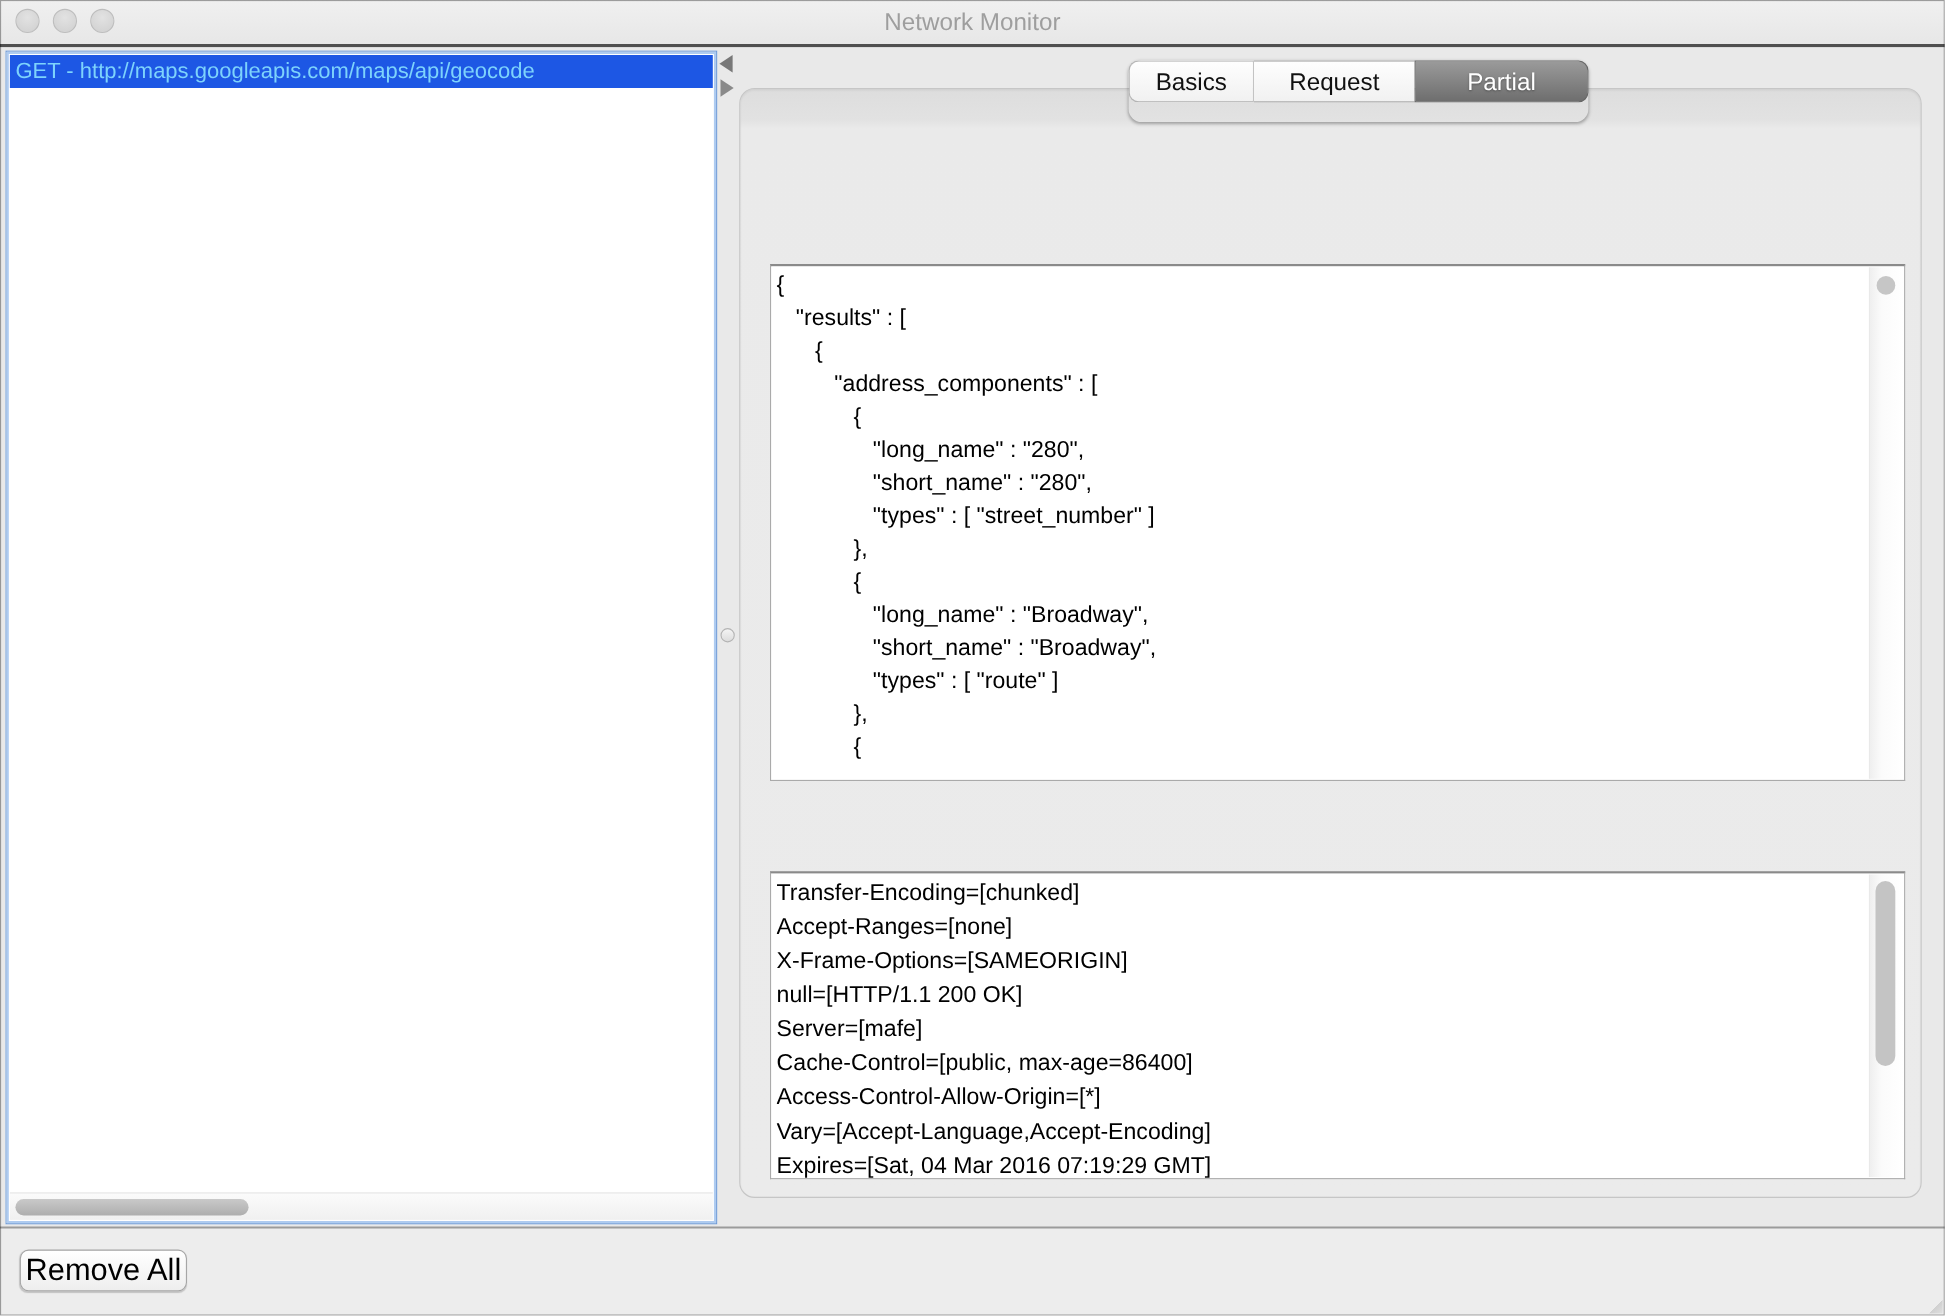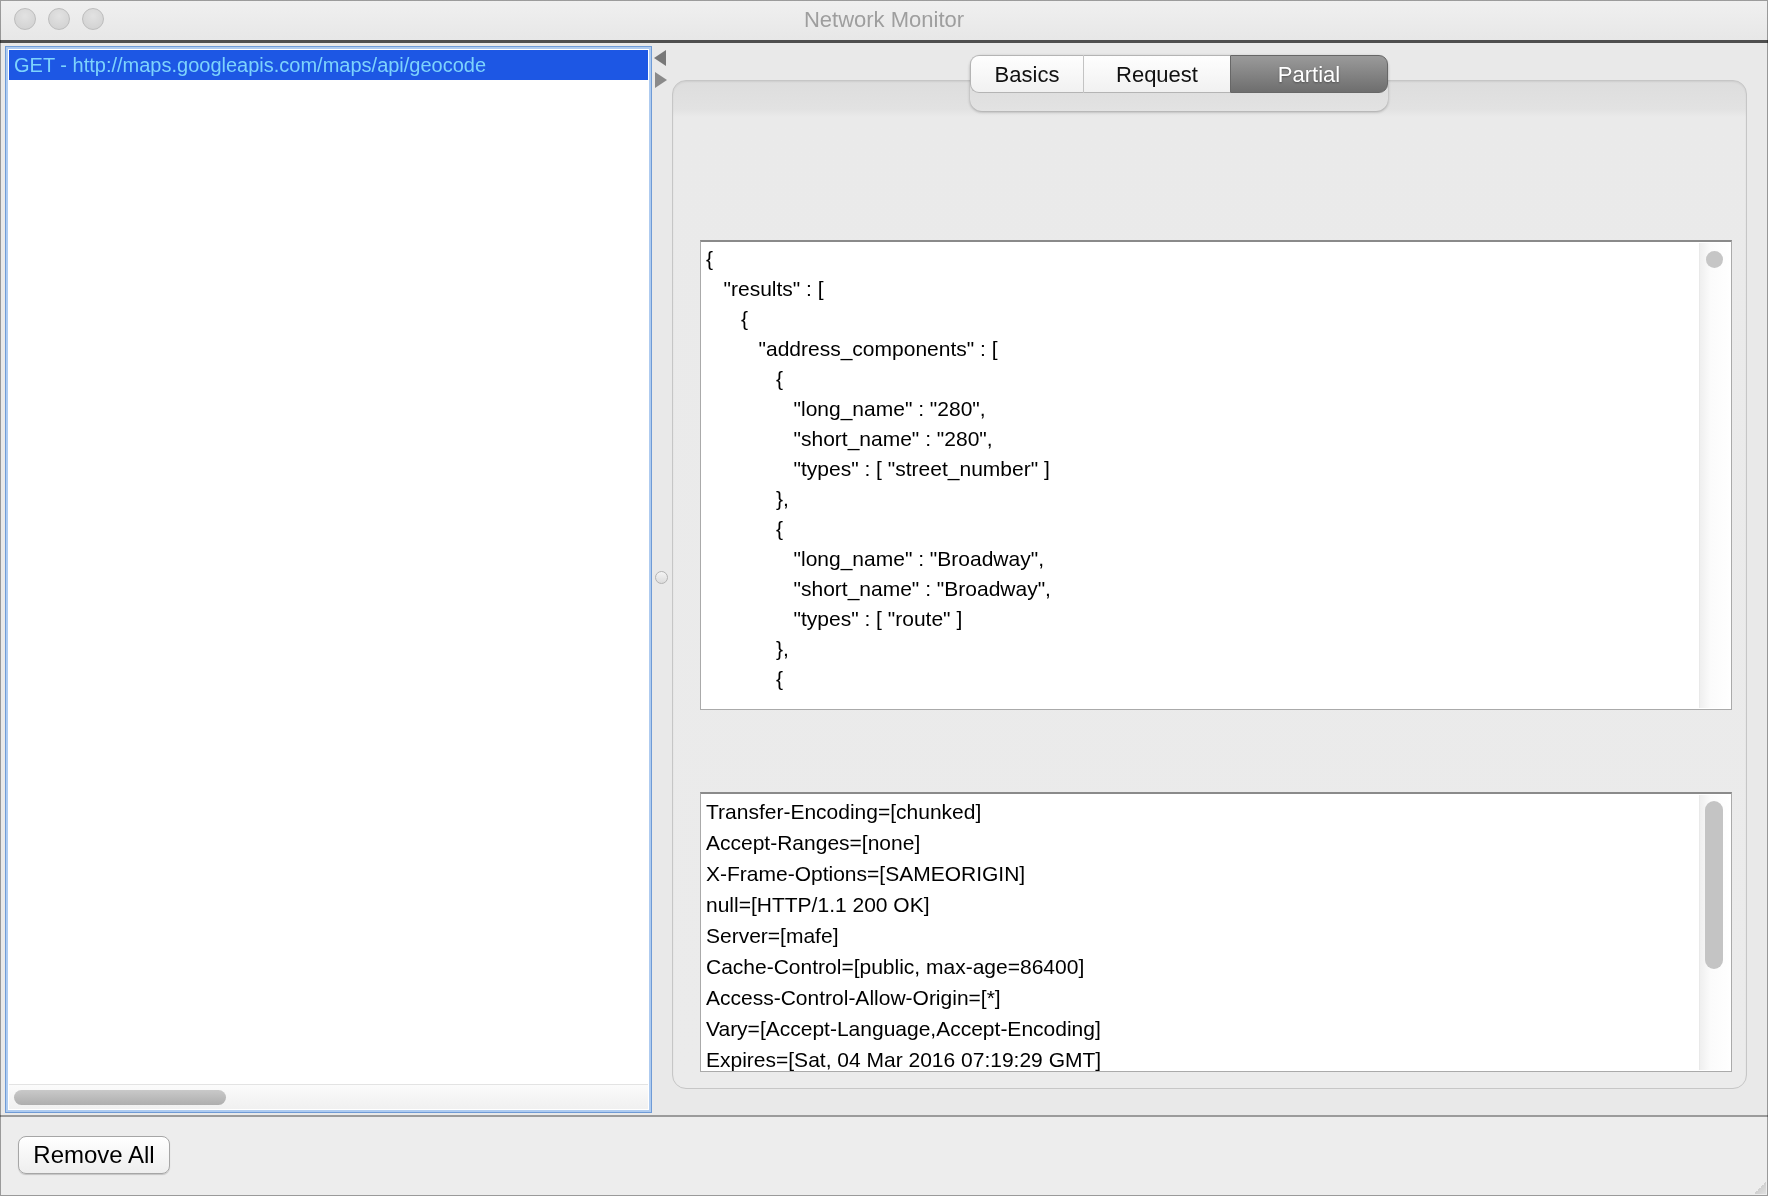--- a/index.html
+++ b/index.html
@@ -39,21 +39,21 @@
     border-top:8px solid transparent;border-bottom:8px solid transparent;border-left:12px solid #8a8a8a;}
   .divider-grip{position:absolute;left:3px;top:528px;width:13px;height:13px;border-radius:50%;
     background:linear-gradient(#f4f4f4,#dcdcdc);border:1px solid #b3b3b3;box-sizing:border-box;}
 
   
   .tab-panel{position:absolute;left:672px;top:37px;width:1075px;height:1009px;border-radius:14px;
     background:linear-gradient(180deg,#dddddd 0px,#e2e2e2 28px,#eaeaea 36px,#ebebeb 100%);
     border:1px solid #c6c6c6;box-shadow:inset 0 1px 2px rgba(0,0,0,0.07);box-sizing:border-box;}
 
   
-  .segmented{position:absolute;left:970px;top:12px;height:56px;display:flex;border-radius:12px;
+  .segmented{position:absolute;left:1026px;top:12px;height:56px;display:flex;border-radius:12px;
     box-shadow:0 1px 3px rgba(0,0,0,0.3);z-index:5;}
   .seg{height:38px;line-height:38px;text-align:center;font-size:22px;color:#111;
     background:linear-gradient(#fefefe,#f1f1f1);border-top:1px solid #b4b4b4;border-bottom:1px solid #b4b4b4;box-sizing:border-box;}
   .seg-basics{width:114px;border-left:1px solid #b4b4b4;border-right:1px solid #c3c3c3;border-radius:9px 0 0 9px;}
   .seg-request{width:146px;}
   .seg-selected{width:158px;border-radius:0 9px 9px 0;border:1px solid #676767;
     background:linear-gradient(#9a9a9a,#6e6e6e);color:#fff;text-shadow:0 1px 2px rgba(0,0,0,0.35);}
 
   
   .section-label{position:absolute;font-size:22px;color:#141414;}
@@ -73,21 +73,21 @@
 
   .vscroll{position:absolute;right:1px;top:1px;bottom:1px;width:30px;
     background:linear-gradient(to right,#efefef,#fbfbfb 35%,#ffffff);border-left:1px solid #e9e9e9;}
   .vthumb-dot{position:absolute;left:6px;top:8px;width:17px;height:17px;border-radius:50%;background:#c6c6c6;}
   .vthumb-pill{position:absolute;left:5px;top:6px;width:18px;height:168px;border-radius:9px;background:#c4c4c4;}
 
   
   .footer{position:absolute;left:0;top:1117px;width:1768px;height:79px;background:#ededed;}
   .remove-all{position:absolute;left:18px;top:19px;width:152px;height:38px;border-radius:8px;
     background:linear-gradient(#ffffff,#eeeeee);border:1px solid #a6a6a6;box-shadow:0 1px 1px rgba(0,0,0,0.18);
-    font-family:inherit;font-size:24px;color:#000;text-align:center;line-height:34px;padding:0;}
+    font-family:inherit;font-size:28px;color:#000;text-align:center;line-height:34px;padding:0;}
   .resize-grip{position:absolute;right:2px;bottom:2px;width:12px;height:12px;
     background:linear-gradient(135deg,transparent 50%,#c9c9c9 50%,#dcdcdc 100%);opacity:.8;}
 </style>
 </head>
 <body>
 
 <div>
 
   <div class="titlebar">
     <div class="traffic-lights">

